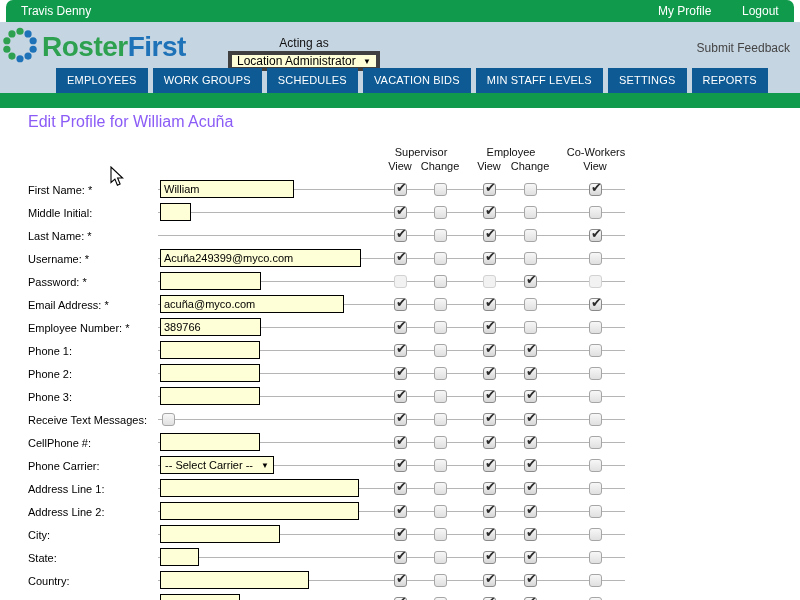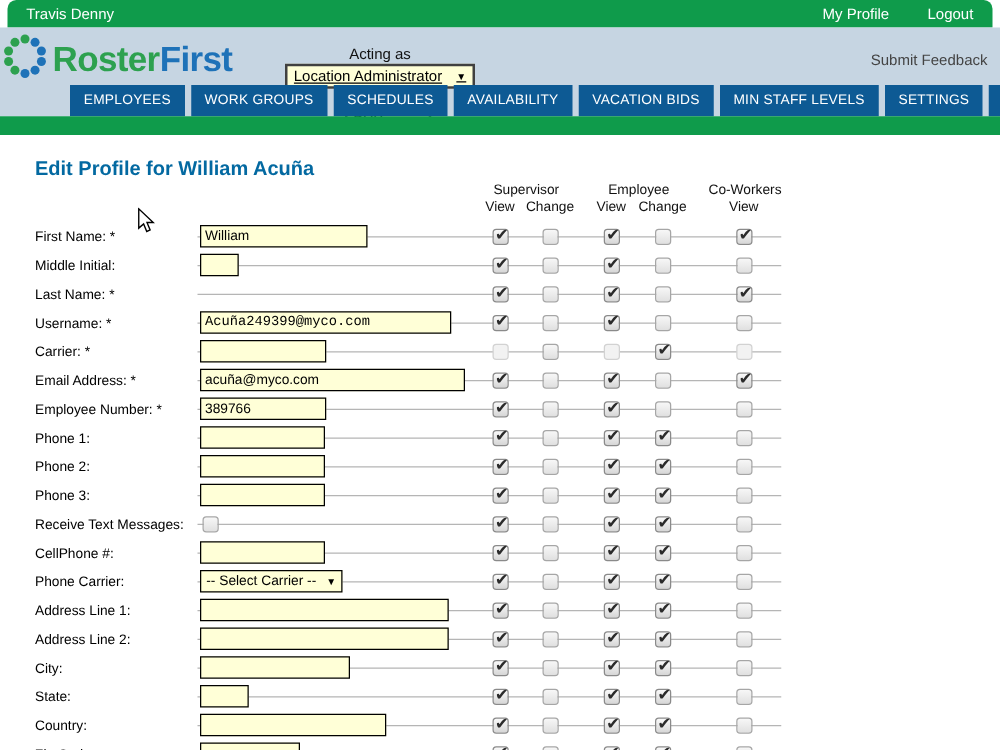--- a/index.html
+++ b/index.html
@@ -19,39 +19,39 @@
   .topbar .logout{position:absolute;left:736px;top:4px;cursor:pointer;}
 
   
   .header-band{position:absolute;left:0;top:22px;width:800px;height:71px;background:var(--headerbg);}
   .logo{position:absolute;left:2px;top:5px;display:flex;align-items:center;}
   .logo-text{font-size:28px;font-weight:bold;letter-spacing:-0.5px;margin-left:4px;line-height:36px;}
   .logo-text .p1{color:var(--brandgreen);}
   .logo-text .p2{color:var(--brandblue);}
   .acting{position:absolute;left:228px;top:14px;display:flex;align-items:center;gap:1px;
           font-size:12px;color:#111;flex-direction:column;}
-  .dd{background:var(--fieldbg);border:2px solid #404040;height:20px;display:flex;align-items:center;
-      font-size:12px;padding:0 5px;color:#000;cursor:pointer;text-decoration:underline;}
+  .dd{background:var(--fieldbg);border:4px solid #404040;height:20px;display:flex;align-items:center;
+      font-size:12px;padding:0 5px;color:#000;cursor:pointer;}
   .dd .dd-text{white-space:nowrap;overflow:hidden;}
   .dd .dd-arrow{margin-left:auto;padding-left:6px;font-size:8px;color:#000;}
   .dd .dd-arrow::after{content:"▼";}
   .dd.role{width:152px;}
   .dd.loc{width:69px;margin-left:12px;}
   .feedback{position:absolute;right:10px;top:19px;font-size:12px;color:#444;cursor:pointer;}
 
   
   .nav{position:absolute;left:56px;bottom:0;display:flex;gap:5px;}
   .tab{background:var(--tabblue);color:#fff;font-size:11px;height:25px;line-height:25px;
        padding:0 11px;letter-spacing:0.2px;cursor:pointer;white-space:nowrap;}
 
   
   .green-band{position:absolute;left:0;top:93px;width:800px;height:15px;background:var(--green);}
 
   
-  .page-title{position:absolute;left:28px;top:127px;font-size:16px;font-weight:bold;color:#0369a1;}
+  .page-title{position:absolute;left:28px;top:113px;font-size:16px;font-weight:normal;color:#8b5cf6;}
 
   
   .perm-group{position:absolute;top:146px;transform:translateX(-50%);font-size:11px;color:#111;white-space:nowrap;text-align:right;}
   .perm-sub{position:absolute;top:160px;transform:translateX(-50%);font-size:11px;color:#111;white-space:nowrap;}
 
   
   .frow{position:absolute;left:0;width:800px;height:23px;}
   .flabel{position:absolute;left:28px;top:50%;transform:translateY(-50%);font-size:11px;color:#000;white-space:nowrap;}
   .fline{position:absolute;left:158px;width:467px;top:11px;height:1px;background:var(--linegray);}
   .ftext{position:absolute;left:160px;top:2px;height:18px;background:var(--fieldbg);
@@ -113,21 +113,20 @@
         <span class="dd-arrow"></span>
       </span>
     </div>
 
     <span class="feedback">Submit Feedback</span>
 
     <div class="nav" id="nav-tabs">
         <div class="tab">EMPLOYEES</div>
         <div class="tab">WORK GROUPS</div>
         <div class="tab">SCHEDULES</div>
-        <div class="tab">AVAILABILITY</div>
         <div class="tab">VACATION BIDS</div>
         <div class="tab">MIN STAFF LEVELS</div>
         <div class="tab">SETTINGS</div>
         <div class="tab">REPORTS</div>
       </div>
   </div>
 
   <div class="green-band"></div>
 
   <div class="page-title">Edit Profile for William Acuña</div>
@@ -169,41 +168,41 @@
         <div class="fline"></div>
         <div class="cb checked" style="left: 394px;"></div>
         <div class="cb unchecked" style="left: 434px;"></div>
         <div class="cb checked" style="left: 483px;"></div>
         <div class="cb unchecked" style="left: 524px;"></div>
         <div class="cb checked" style="left: 589px;"></div>
       </div>
       <div class="frow" style="top: 247px;">
         <span class="flabel">Username: *</span>
         <div class="fline"></div>
-        <input class="ftext" type="text" value="Acuña249399@myco.com" style="width: 201px; font-family: Liberation Mono, monospace;">
+        <input class="ftext" type="text" value="Acuña249399@myco.com" style="width: 201px;">
         <div class="cb checked" style="left: 394px;"></div>
         <div class="cb unchecked" style="left: 434px;"></div>
         <div class="cb checked" style="left: 483px;"></div>
         <div class="cb unchecked" style="left: 524px;"></div>
         <div class="cb unchecked" style="left: 589px;"></div>
       </div>
       <div class="frow" style="top: 270px;">
-        <span class="flabel">Carrier: *</span>
+        <span class="flabel">Password: *</span>
         <div class="fline"></div>
         <input class="ftext" type="text" value="" style="width: 101px;">
         <div class="cb disabled" style="left: 394px;"></div>
         <div class="cb unchecked" style="left: 434px;"></div>
         <div class="cb disabled" style="left: 483px;"></div>
         <div class="cb checked" style="left: 524px;"></div>
         <div class="cb disabled" style="left: 589px;"></div>
       </div>
       <div class="frow" style="top: 293px;">
         <span class="flabel">Email Address: *</span>
         <div class="fline"></div>
-        <input class="ftext" type="text" value="acuña@myco.com" style="width: 212px;">
+        <input class="ftext" type="text" value="acuña@myco.com" style="width: 184px;">
         <div class="cb checked" style="left: 394px;"></div>
         <div class="cb unchecked" style="left: 434px;"></div>
         <div class="cb checked" style="left: 483px;"></div>
         <div class="cb unchecked" style="left: 524px;"></div>
         <div class="cb checked" style="left: 589px;"></div>
       </div>
       <div class="frow" style="top: 316px;">
         <span class="flabel">Employee Number: *</span>
         <div class="fline"></div>
         <input class="ftext" type="text" value="389766" style="width: 101px;">

